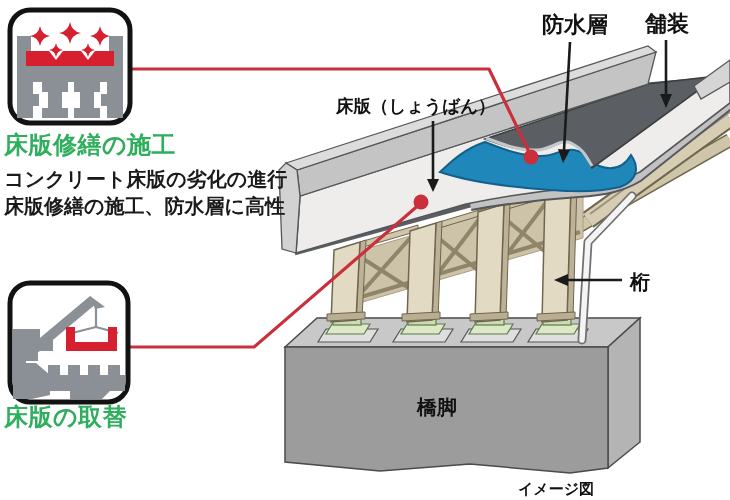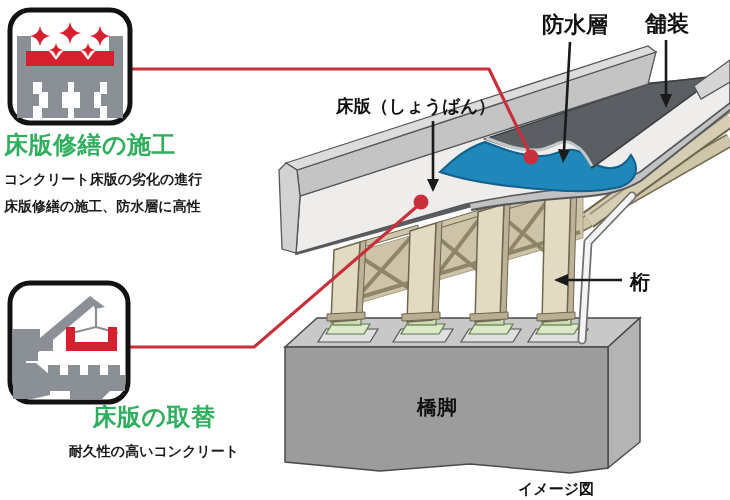--- a/index.html
+++ b/index.html
@@ -12,25 +12,25 @@
   svg{position:absolute;left:0;top:0;}
   svg text{font-family:"DejaVu Sans",sans-serif;font-weight:bold;fill:#111;}
 
   .panel{position:absolute;left:4px;width:300px;}
   .panel .heading{
     color:#2fae5e;font-size:24px;font-weight:bold;line-height:28px;
     letter-spacing:0.5px;white-space:nowrap;
   }
   .panel .body{margin-top:7px;}
   .panel .body div{
-    color:#1a1a1a;font-size:14px;font-weight:bold;line-height:27px;
+    color:#1a1a1a;font-size:20px;font-weight:bold;line-height:27px;
     white-space:nowrap;
   }
   #panel-repair{top:131px;}
-  #panel-replace{top:403px;text-align:center;}
+  #panel-replace{top:403px;}
 </style>
 </head>
 <body>
 
 <div class="stage">
 
 <svg width="730" height="500" viewBox="0 0 730 500">
 
   <g>
     <path d="M562,236 L730,140" stroke="#6e664e" stroke-width="14" fill="none"></path>
@@ -218,17 +218,16 @@
   <div class="heading">床版修繕の施工</div>
   <div class="body">
     <div>コンクリート床版の劣化の進行</div>
     <div>床版修繕の施工、防水層に高性</div>
   </div>
 </div>
 
 <div class="panel" id="panel-replace">
   <div class="heading">床版の取替</div>
   <div class="body">
-    <div>耐久性の高いコンクリート</div>
   </div>
 </div>
 
 </div>
 
 </body></html>

